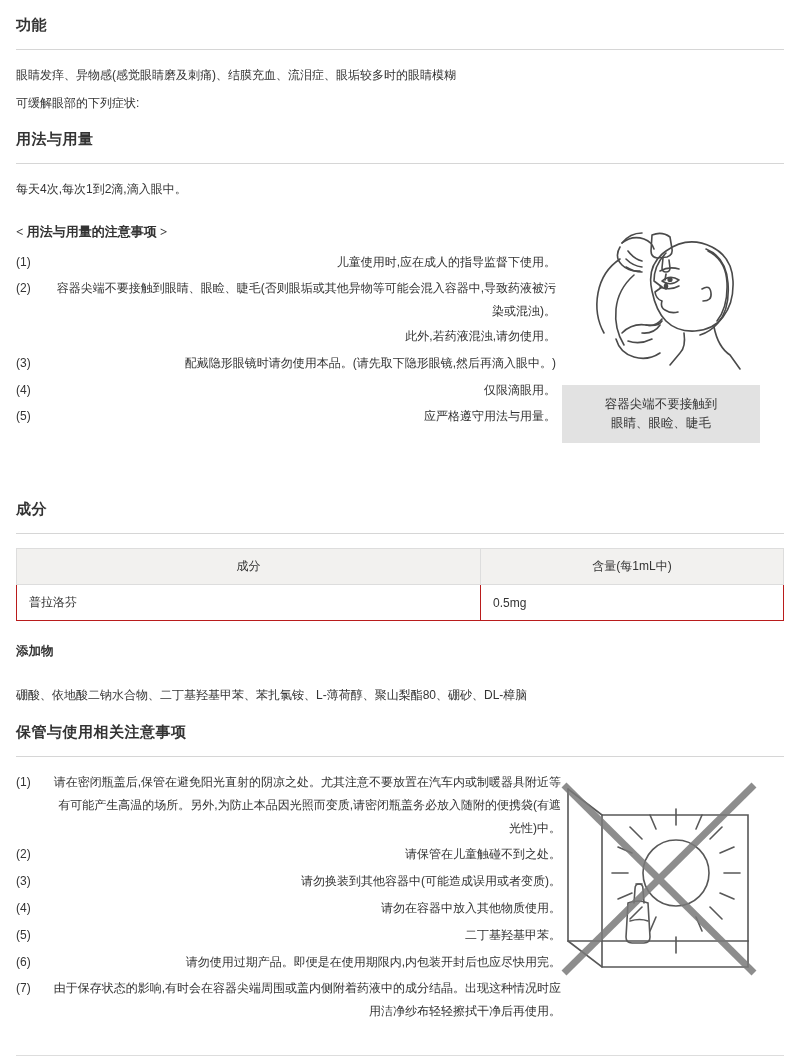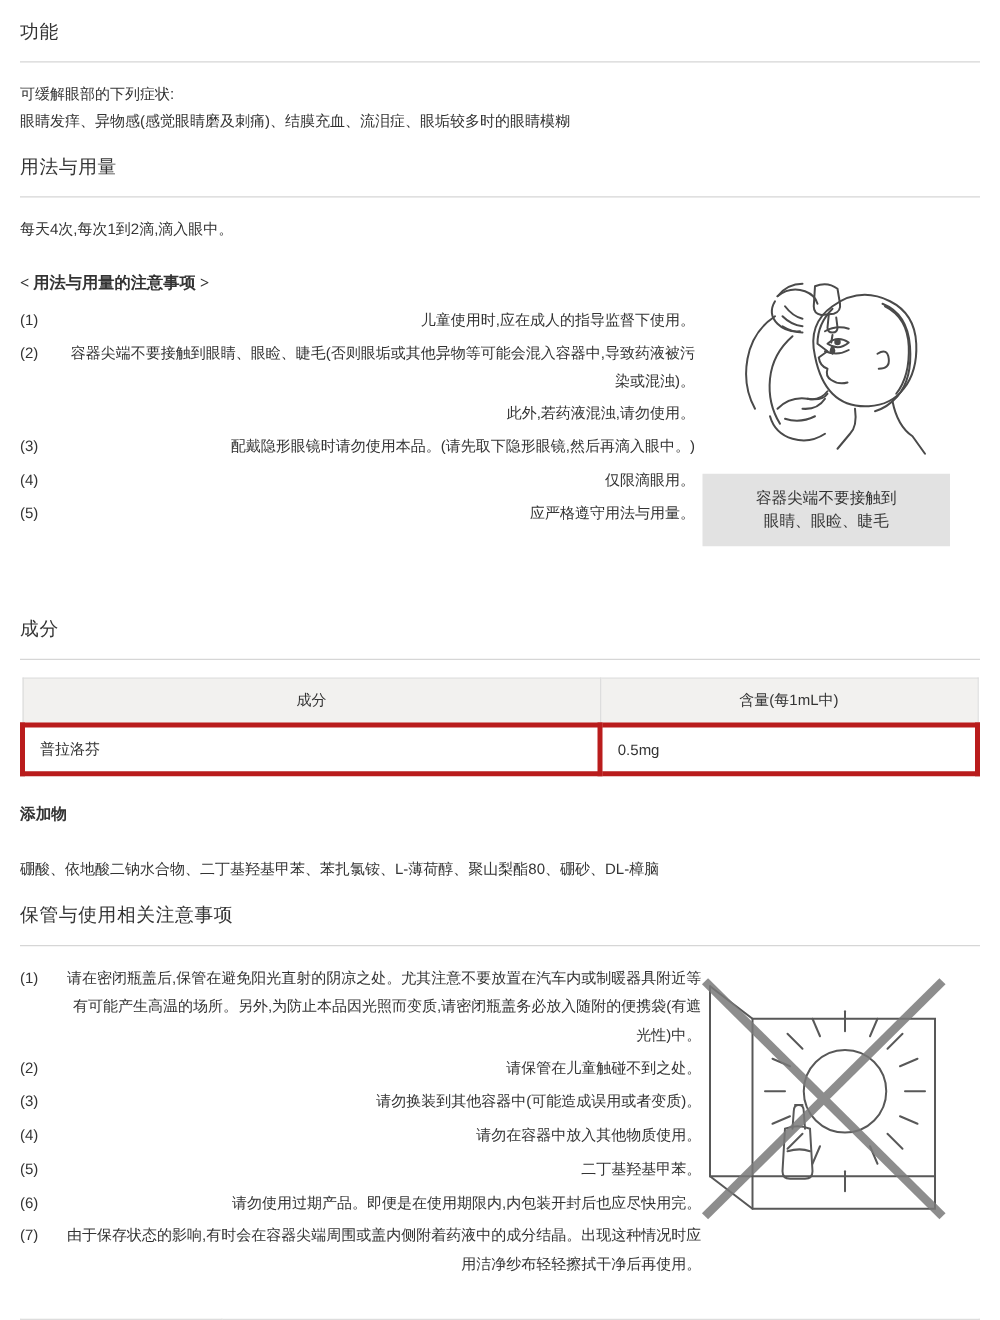--- a/index.html
+++ b/index.html
@@ -17,21 +17,21 @@
   .page {
     width: 800px;
     box-sizing: border-box;
     padding: 10px 16px 24px 16px;
     position: relative;
   }
 
   
   h2.section-title {
     font-size: 15px;
-    font-weight: normal;
+    font-weight: bold;
     color: #333333;
     margin: 16px 0 0 0;
     padding: 0 0 14px 0;
     letter-spacing: 0.5px;
   }
   h2.section-title.first { margin-top: 6px; }
   .rule {
     border: 0;
     border-top: 1px solid #d6d6d6;
     margin: 0 0 14px 0;
@@ -128,21 +128,21 @@
   }
   table.data-table th {
     background: #f2f1ef;
     border: 1px solid #dddddd;
     font-weight: normal;
     color: #333333;
     padding: 9px 10px;
     text-align: center;
   }
   table.data-table td {
-    border: 4px solid #b91c1c;
+    border: 1px solid #b91c1c;
     padding: 9px 12px;
     color: #333333;
     background: #ffffff;
   }
   .col-a { width: 60.5%; }
   .col-b { width: 39.5%; }
 
   table.pack-table {
     border-collapse: collapse;
     width: 100%;
@@ -185,22 +185,22 @@
   .spacer-md { height: 18px; }
   .spacer-sm { height: 10px; }
 </style>
 </head>
 <body>
 
 <div class="page">
 
   <h2 class="section-title first">功能</h2>
   <hr class="rule">
+  <p class="body-text">眼睛发痒、异物感(感觉眼睛磨及刺痛)、结膜充血、流泪症、眼垢较多时的眼睛模糊</p>
   <p class="body-text tight">可缓解眼部的下列症状:</p>
-  <p class="body-text">眼睛发痒、异物感(感觉眼睛磨及刺痛)、结膜充血、流泪症、眼垢较多时的眼睛模糊</p>
 
   <h2 class="section-title">用法与用量</h2>
   <hr class="rule">
   <p class="body-text">每天4次,每次1到2滴,滴入眼中。</p>
 
   <div class="with-figure">
     <div class="text-col-narrow">
       <h3 class="sub-title">&lt; 用法与用量的注意事项 &gt;</h3>
       <ol class="num-list">
         <li>

